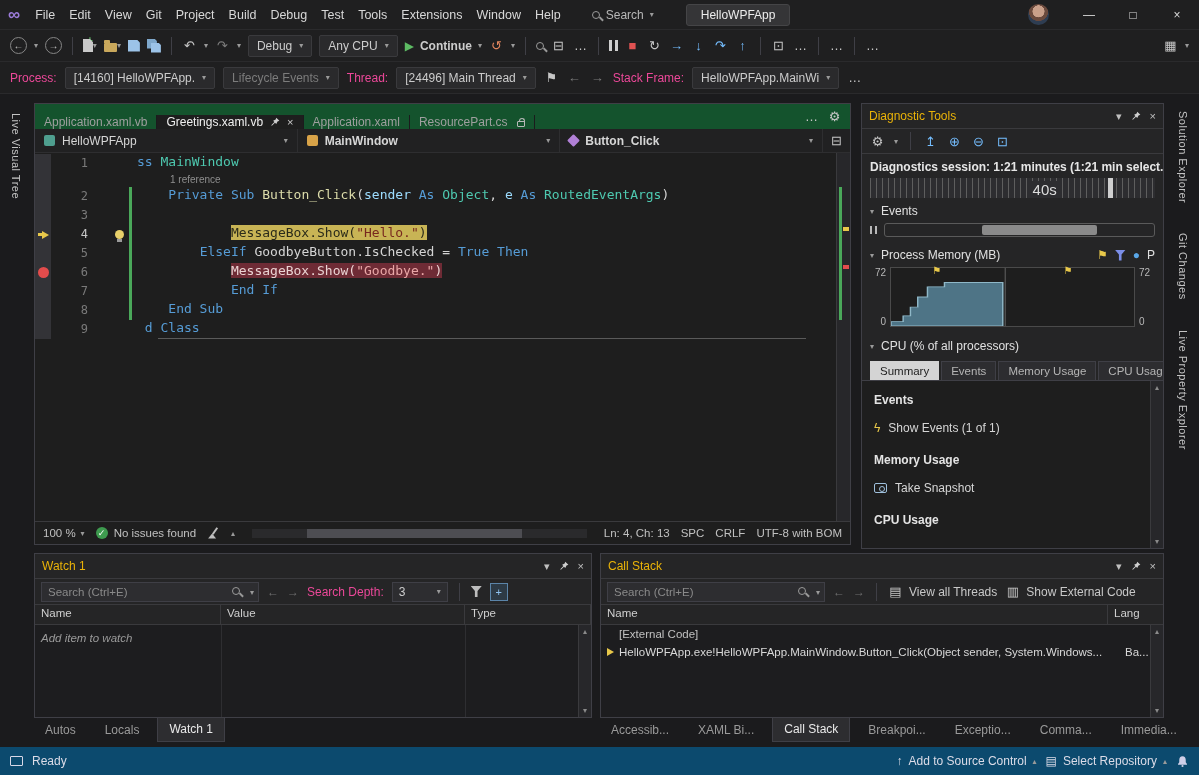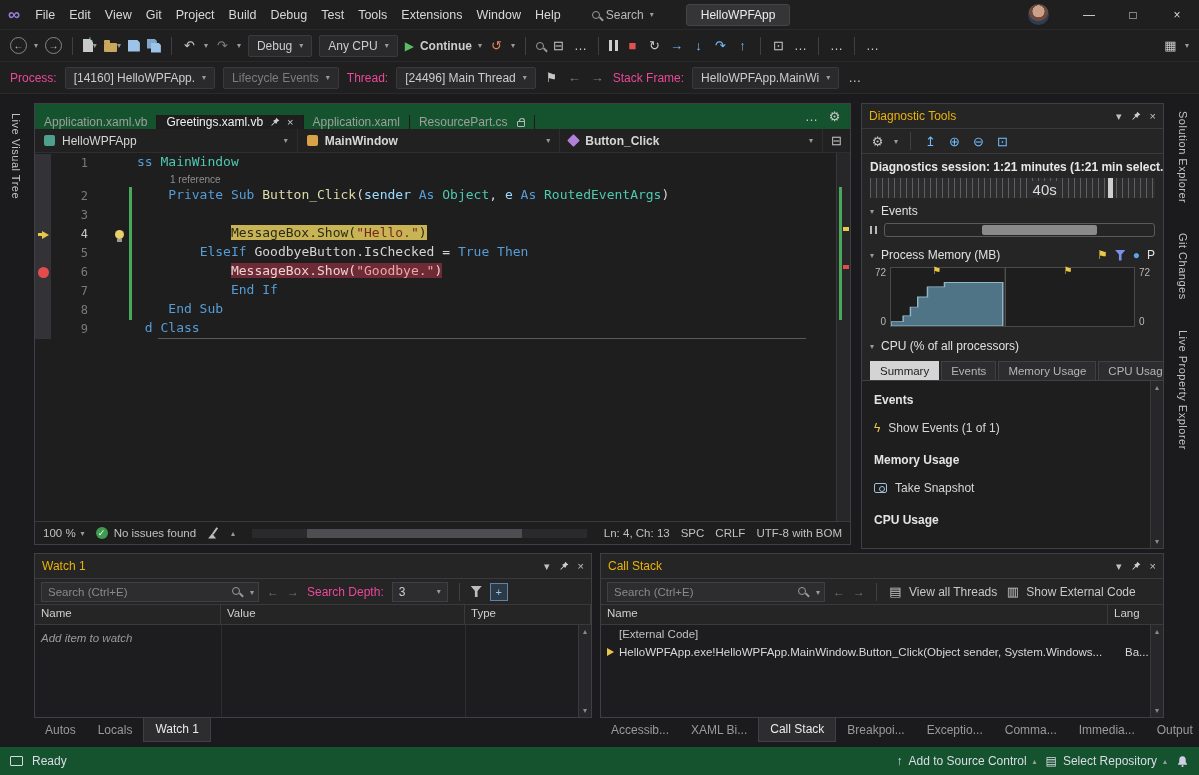--- a/index.html
+++ b/index.html
@@ -134,26 +134,26 @@
   .gbody{flex:1;position:relative;background:#1d1d1f}
   .colline{position:absolute;top:0;bottom:0;width:1px;background:#2e2e31}
   .grow{height:19px;display:flex;align-items:flex-end;font-size:11.5px}
   .additem{font-style:italic;color:#9a9a9a;padding-left:6px}
   .psb{position:absolute;right:0;top:0;bottom:0;width:13px;background:#27272a;border-left:1px solid #3a3a3d;display:flex;flex-direction:column;justify-content:space-between;align-items:center;padding:2px 0;font-size:8px;color:#8a8a8a}
   .tbtn{display:flex;gap:6px;align-items:center;color:#c8c8c8;white-space:nowrap}
   .frow{display:flex;height:18px;align-items:center;font-size:11.5px;color:#d8d8d8}
   .fr-arrow{width:18px;display:flex;justify-content:center;flex:none}
   .fr-name{flex:1;overflow:hidden;white-space:nowrap}
   .fr-lang{width:42px;padding-left:4px;flex:none;overflow:hidden;white-space:nowrap}
-  .btabs{position:absolute;top:718px;height:28px;display:flex;gap:0;font-size:12px;align-items:flex-start}
+  .btabs{position:absolute;top:718px;height:28px;display:flex;gap:7px;font-size:12px;align-items:flex-start}
   .btabs.lft{left:34px}.btabs.rgt{left:600px}
   .btab{padding:5px 11px;color:#9a9a9a;white-space:nowrap}
   .btab.active{background:#2d2d30;color:#eaeaea;border:1px solid #3f3f46;border-top:none;padding-top:4px}
   
-  .statusbar{position:absolute;left:0;top:747px;right:0;height:28px;background:#14532d;display:flex;align-items:center;gap:9px;padding:12px 10px;color:#dcdce8;font-size:12px}
+  .statusbar{position:absolute;left:0;top:747px;right:0;height:28px;background:#0c4a6e;display:flex;align-items:center;gap:9px;padding:12px 10px;color:#dcdce8;font-size:12px}
   .winico{width:13px;height:10px;border:1px solid #d8d8e8;border-radius:1px}
   .sb-grp{display:flex;align-items:center;gap:6px;white-space:nowrap}
   .bell{width:13px;height:13px;fill:#cfcfe8}
 </style>
 </head>
 <body>
 
 <svg width="0" height="0" style="position:absolute">
     <symbol id="pinsym" viewBox="0 0 16 16">
       <path d="M10 1l5 5-3 1-2 4-2-2-5 5-1-1 5-5-2-2 4-2z"></path>

